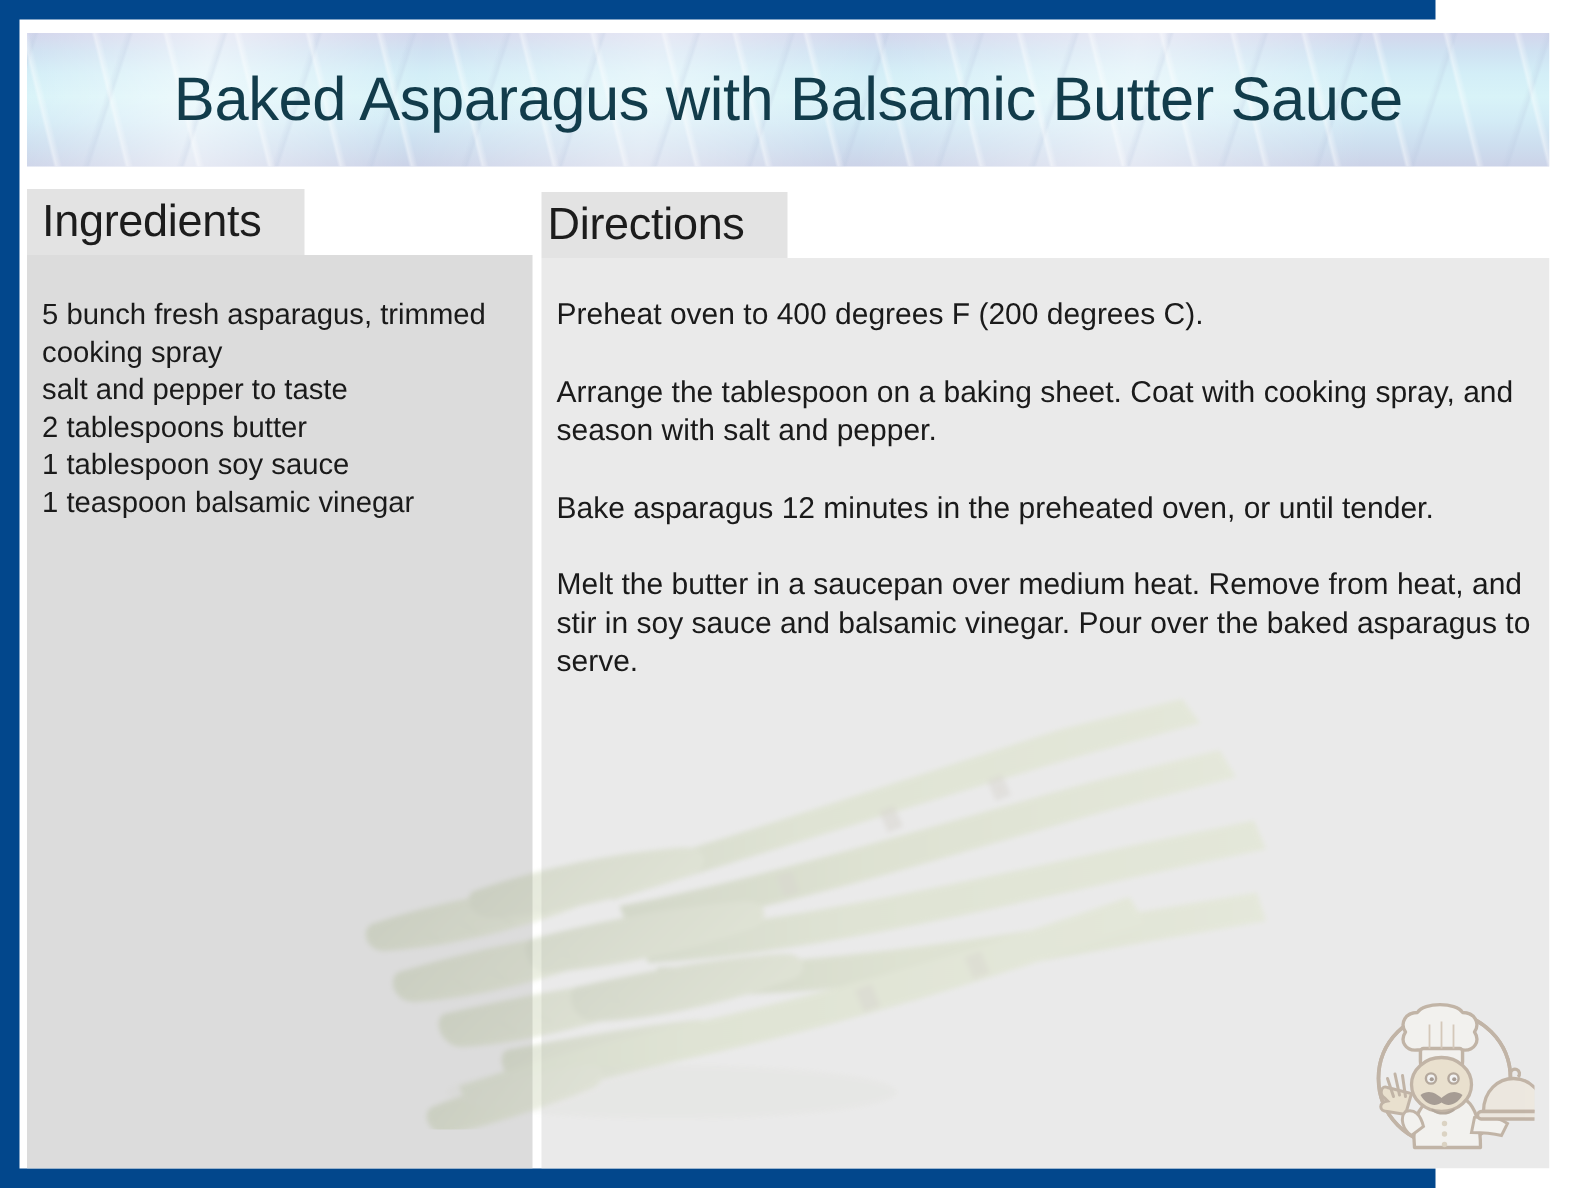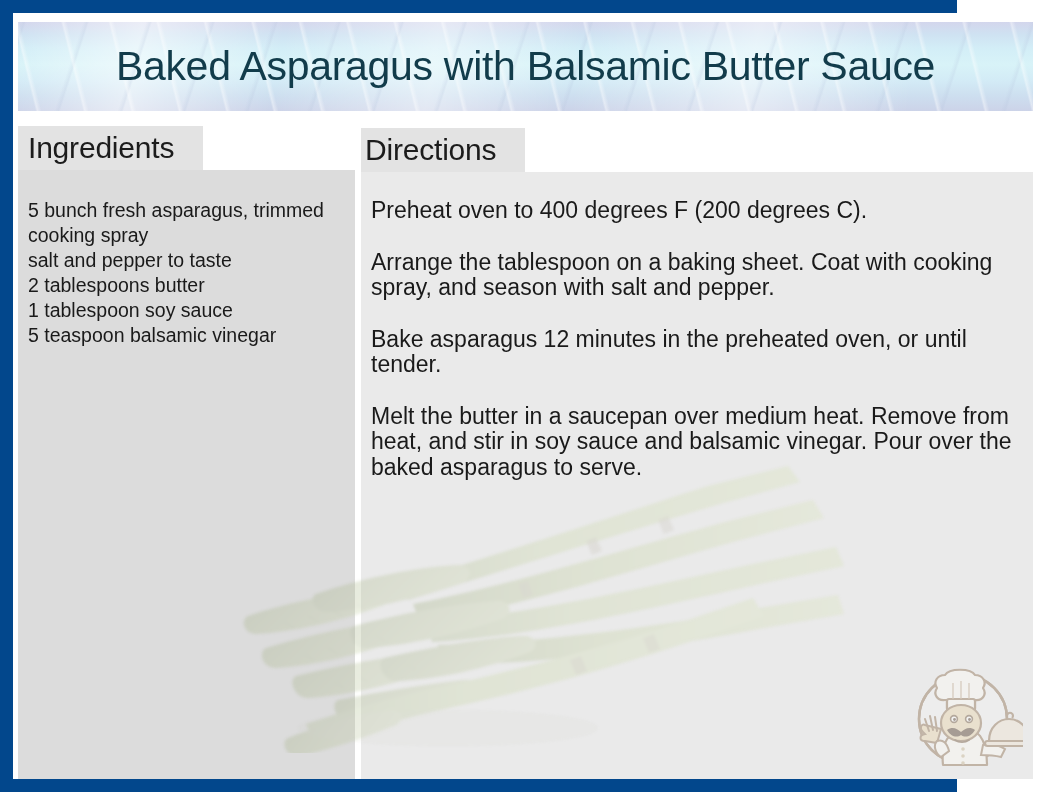--- a/index.html
+++ b/index.html
@@ -155,21 +155,21 @@
     font-size: 19.5px;
     line-height: 25px;
     color: #1a1a1a;
     white-space: normal;
   }
   #directions-steps {
     position: relative;
     z-index: 3;
   }
   .direction-step {
-    font-size: 23px;
+    font-size: 20px;
     line-height: 25.5px;
     color: #1a1a1a;
     margin: 0 0 26px 0;
   }
 
   
   #asparagus-photo {
     position: absolute;
     left: 175px;
     top: 395px;
@@ -206,21 +206,21 @@
     <div class="panel-tab" id="ingredients-tab">
       <span class="panel-tab-label">Ingredients</span>
     </div>
     <div class="panel-body" id="ingredients-body">
       <ul id="ingredients-list">
         <li>5 bunch fresh asparagus, trimmed</li>
         <li>cooking spray</li>
         <li>salt and pepper to taste</li>
         <li>2 tablespoons butter</li>
         <li>1 tablespoon soy sauce</li>
-        <li>5 teaspoon balsamic vinegar</li>
+        <li>1 teaspoon balsamic vinegar</li>
       </ul>
     </div>
 
     <div class="panel-tab" id="directions-tab">
       <span class="panel-tab-label">Directions</span>
     </div>
     <div class="panel-body" id="directions-body">
       <div id="directions-steps">
         <p class="direction-step">Preheat oven to 400 degrees F (200 degrees C).</p>
         <p class="direction-step">Arrange the tablespoon on a baking sheet. Coat with cooking spray, and season with salt and pepper.</p>

